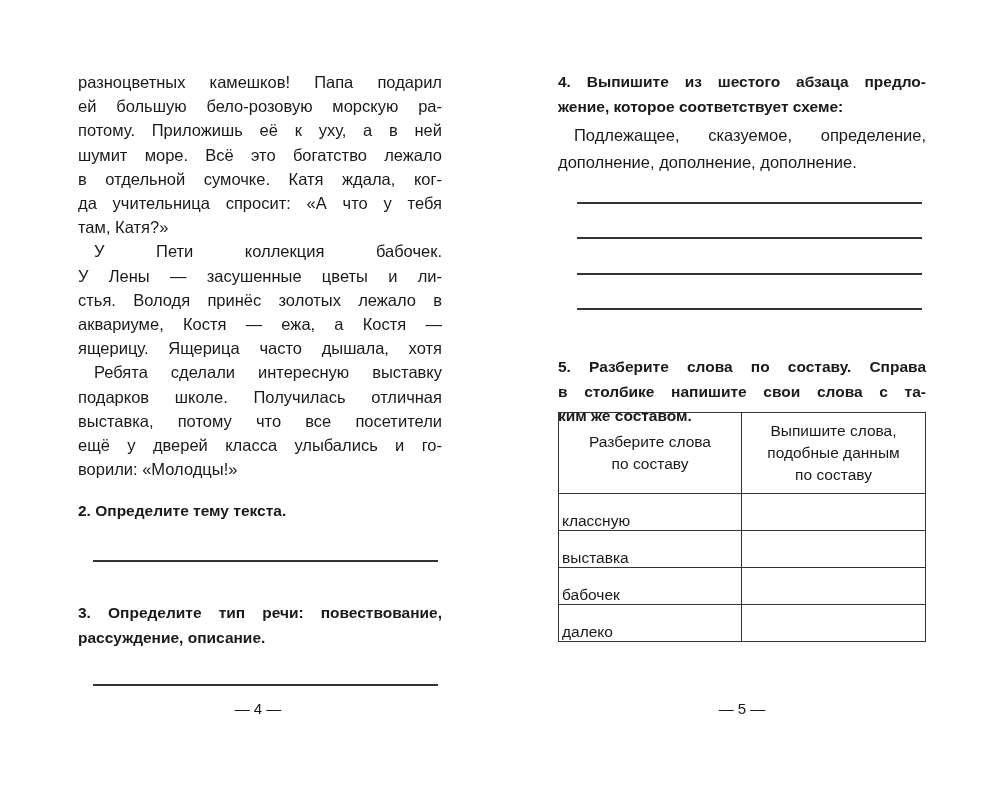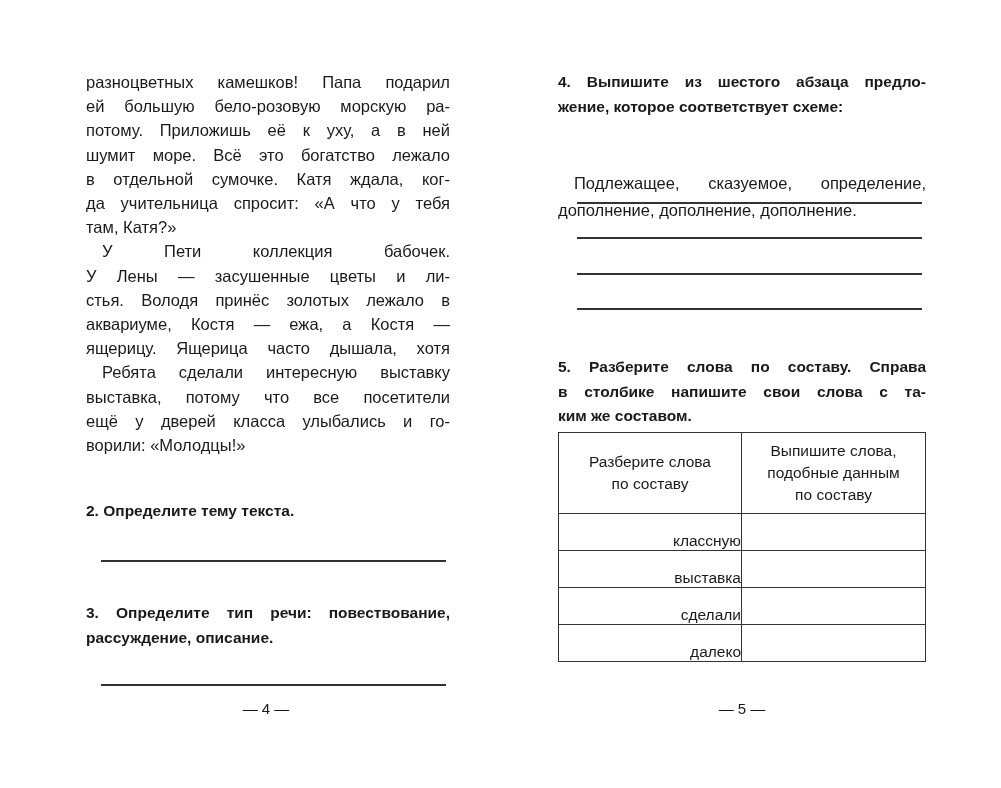--- a/index.html
+++ b/index.html
@@ -1,21 +1,21 @@
 <!DOCTYPE html>
 <html><head>
 <meta charset="utf-8">
 <style>
   html, body { margin: 0; padding: 0; background: #ffffff; }
   body {
     width: 1001px; height: 788px; position: relative; overflow: hidden;
     font-family: "Liberation Sans", sans-serif; color: #1a1a1a;
   }
   .page { position: absolute; top: 0; height: 788px; }
-  .page-left { left: 0; width: 500px; margin-left: 8px; }
+  .page-left { left: 0; width: 500px; }
   .page-right { left: 500px; width: 501px; }
 
   .text-block {
     position: absolute; left: 78px; width: 364px;
     font-size: 16.5px; line-height: 24.2px;
     text-align: justify; text-align-last: justify;
   }
   .text-block .line { display: block; white-space: nowrap; text-align: justify; text-align-last: justify; }
   .text-block .line.last { text-align-last: left; }
   .indent { padding-left: 16px; }
@@ -33,32 +33,32 @@
     width: 100px; text-align: center;
   }
 
   .scheme {
     position: absolute; font-size: 16.5px; line-height: 27px;
   }
   .scheme .line { display: block; white-space: nowrap; text-align: justify; text-align-last: justify; }
   .scheme .line.last { text-align-last: left; }
 
   table.parse-table {
-    position: absolute; left: 58px; top: 432px; width: 368px;
+    position: absolute; left: 58px; top: 412px; width: 368px;
     border-collapse: collapse; font-size: 15.5px;
   }
   table.parse-table td, table.parse-table th {
     border: 1.5px solid #333; padding: 0; font-weight: normal;
   }
   table.parse-table th {
     height: 80px; text-align: center; vertical-align: middle; line-height: 22px;
   }
   table.parse-table th.col1 { width: 182px; }
   table.parse-table td { height: 36px; vertical-align: bottom; }
-  table.parse-table td.word { padding-left: 3px; line-height: 18px; text-align: right; }
+  table.parse-table td.word { padding-left: 3px; line-height: 18px; }
 </style>
 </head>
 <body>
 
 <div class="page page-left">
 
   <div class="text-block" style="top:70px;">
     <span class="line">разноцветных камешков! Папа подарил</span>
     <span class="line">ей большую бело-розовую морскую ра-</span>
     <span class="line">потому. Приложишь её к уху, а в ней</span>
@@ -67,20 +67,21 @@
     <span class="line">да учительница спросит: «А что у тебя</span>
     <span class="line last">там, Катя?»</span>
 
     <span class="line indent">У Пети коллекция бабочек.</span>
     <span class="line">У Лены — засушенные цветы и ли-</span>
     <span class="line">стья. Володя принёс золотых лежало в</span>
     <span class="line">аквариуме, Костя — ежа, а Костя —</span>
     <span class="line">ящерицу. Ящерица часто дышала, хотя</span>
 
     <span class="line indent">Ребята сделали интересную выставку</span>
+    <span class="line">подарков школе. Получилась отличная</span>
     <span class="line">выставка, потому что все посетители</span>
     <span class="line">ещё у дверей класса улыбались и го-</span>
     <span class="line last">ворили: «Молодцы!»</span>
   </div>
 
   <div class="task" style="left:78px; top:499px; width:364px;">
     <span class="line last">2. Определите тему текста.</span>
   </div>
   <div class="answer-line" style="left:93px; top:560px; width:345px;"></div>
 
@@ -93,21 +94,21 @@
   <div class="page-number" style="left:208px; top:700px;">— 4 —</div>
 </div>
 
 <div class="page page-right">
 
   <div class="task" style="left:58px; top:70px; width:368px;">
     <span class="line">4. Выпишите из шестого абзаца предло-</span>
     <span class="line last">жение, которое соответствует схеме:</span>
   </div>
 
-  <div class="scheme" style="left:58px; top:122px; width:368px;margin-top:48px;">
+  <div class="scheme" style="left:58px; top:122px; width:368px;">
     <span class="line indent">Подлежащее, сказуемое, определение,</span>
     <span class="line last">дополнение, дополнение, дополнение.</span>
   </div>
 
   <div class="answer-line" style="left:77px; top:202px; width:345px;"></div>
   <div class="answer-line" style="left:77px; top:237px; width:345px;"></div>
   <div class="answer-line" style="left:77px; top:273px; width:345px;"></div>
   <div class="answer-line" style="left:77px; top:308px; width:345px;"></div>
 
   <div class="task" style="left:58px; top:355px; width:368px;">
@@ -131,21 +132,21 @@
     </tr>
     <tr>
       <td class="word">классную</td>
       <td></td>
     </tr>
     <tr>
       <td class="word">выставка</td>
       <td></td>
     </tr>
     <tr>
-      <td class="word">сделали</td>
+      <td class="word">бабочек</td>
       <td></td>
     </tr>
     <tr>
       <td class="word">далеко</td>
       <td></td>
     </tr>
   </tbody>
     </table>
 
   <div class="page-number" style="left:192px; top:700px;">— 5 —</div>

